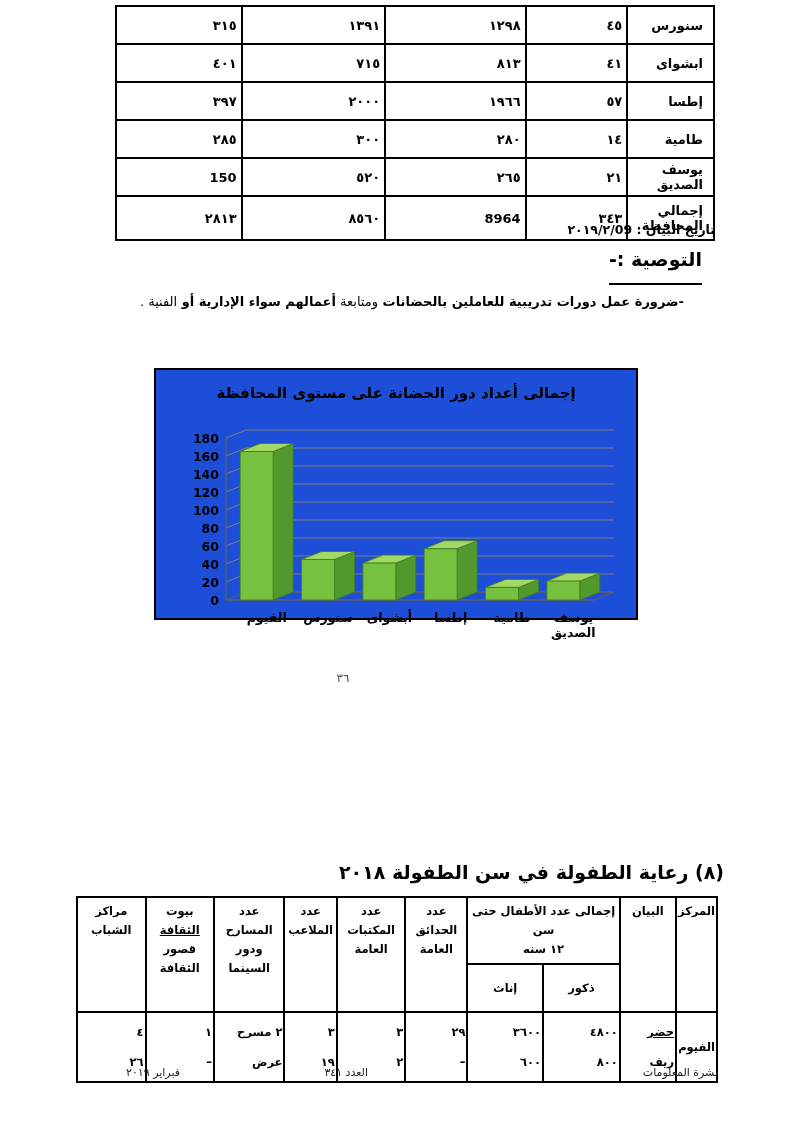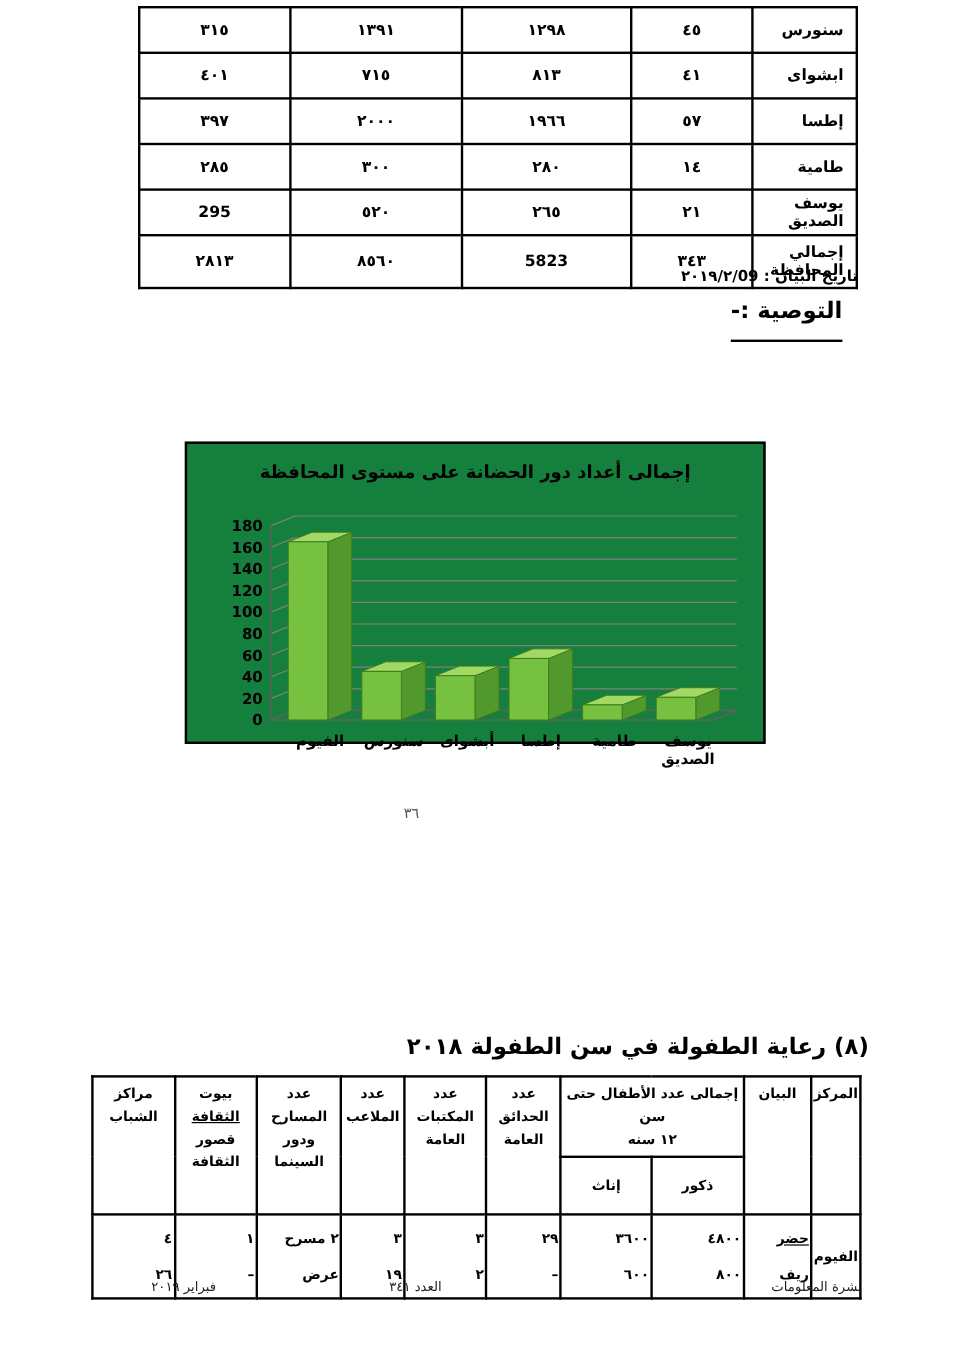--- a/index.html
+++ b/index.html
@@ -5,40 +5,40 @@
   html,body{margin:0;padding:0;}
   body{
     width:794px;height:1123px;position:relative;background:#ffffff;color:#000;
     font-family:"DejaVu Sans","Liberation Sans",sans-serif;direction:rtl;overflow:hidden;
   }
   table{border-collapse:collapse;}
 
   
   .top-table{position:absolute;top:5px;right:79px;width:600px;table-layout:fixed;}
   .top-table td{
-    border:2px solid #000;font-weight:bold;font-size:13px;text-align:center;
+    border:2px solid #000;font-weight:bold;font-size:13px;
     height:36px;padding:0 4px;
   }
   .top-table td.name-cell{text-align:right;padding-right:10px;}
   .top-table tr.total-row td{height:42px;}
 
   
   .source-line{position:absolute;top:222px;right:79px;left:79px;display:flex;
     justify-content:space-between;font-size:12.5px;font-weight:bold;}
 
   
   .reco-heading{position:absolute;top:248px;right:92px;font-size:19px;font-weight:bold;
     border-bottom:2.5px solid #000;padding-bottom:13px;}
   .bullets{position:absolute;top:288px;right:110px;left:60px;font-size:13px;line-height:28px;text-align:right;}
   .bullets .seg-b{font-weight:bold;}
   .bullets .seg-n{font-weight:normal;}
 
   
   .chart-box{position:absolute;top:368px;left:154px;width:484px;height:252px;
-    border:2.5px solid #000;background:#15803d;box-sizing:border-box;}
+    border:2.5px solid #000;background:#1d4ed8;box-sizing:border-box;}
   .chart-title{margin-top:14px;text-align:center;font-size:15px;font-weight:bold;}
   .chart-svg-wrap{direction:ltr;}
 
   
   .page-number{position:absolute;top:671px;left:0;width:686px;text-align:center;
     font-size:12px;color:#555;}
 
   
   .section8-heading{position:absolute;top:861px;right:70px;font-size:19px;font-weight:bold;}
 
@@ -99,38 +99,39 @@
         <td>١٤</td>
         <td>٢٨٠</td>
         <td>٣٠٠</td>
         <td>٢٨٥</td>
       </tr>
       <tr>
         <td class="name-cell">يوسف الصديق</td>
         <td>٢١</td>
         <td>٢٦٥</td>
         <td>٥٢٠</td>
-        <td>295</td>
+        <td>150</td>
       </tr>
       <tr class="total-row">
         <td class="name-cell">إجمالي المحافظة</td>
         <td>٣٤٣</td>
-        <td>5823</td>
+        <td>8964</td>
         <td>٨٥٦٠</td>
         <td>٢٨١٣</td>
       </tr>
     </tbody>
 </table>
 
 <div class="source-line">
   <span>تاريخ البيان : ٢٠١٩/٢/09</span>
 </div>
 
 <div class="reco-heading">التوصية :-</div>
 <div class="bullets" id="bullets">
+    <div><span class="seg-b">-ضرورة عمل دورات تدريبية للعاملين بالحضانات </span><span class="seg-n">ومتابعة </span><span class="seg-b">أعمالهم سواء الإدارية أو </span><span class="seg-n">الفنية .</span></div>
   </div>
 
 <div class="chart-box">
   <div class="chart-title">إجمالى أعداد دور الحضانة على مستوى المحافظة</div>
   <div class="chart-svg-wrap">
     <svg id="chart-svg" width="479" height="244">
         <line x1="70" y1="180" x2="90" y2="172" stroke="#808080" stroke-width="1"></line>
         <line x1="90" y1="172" x2="458" y2="172" stroke="#808080" stroke-width="1"></line>
         <line x1="70" y1="162" x2="90" y2="154" stroke="#808080" stroke-width="1"></line>
         <line x1="90" y1="154" x2="458" y2="154" stroke="#808080" stroke-width="1"></line>

